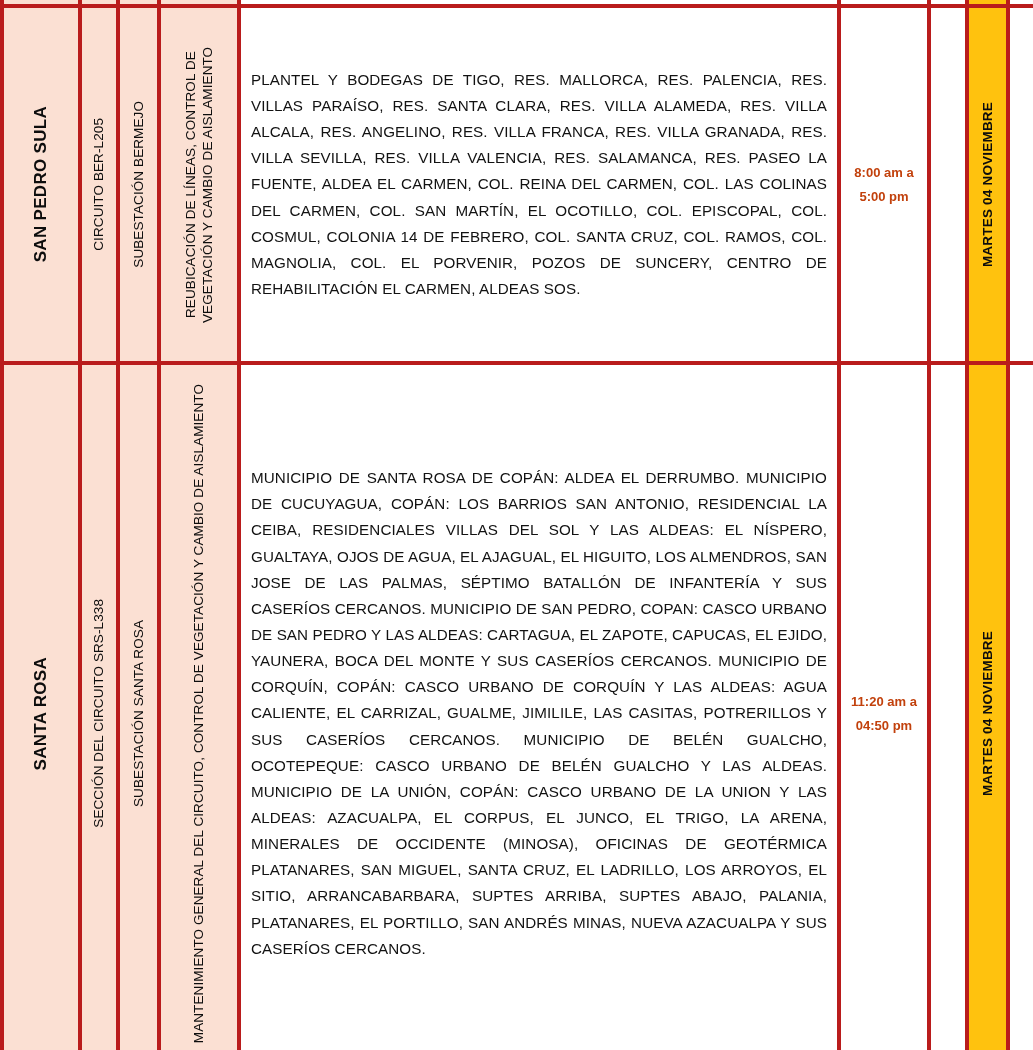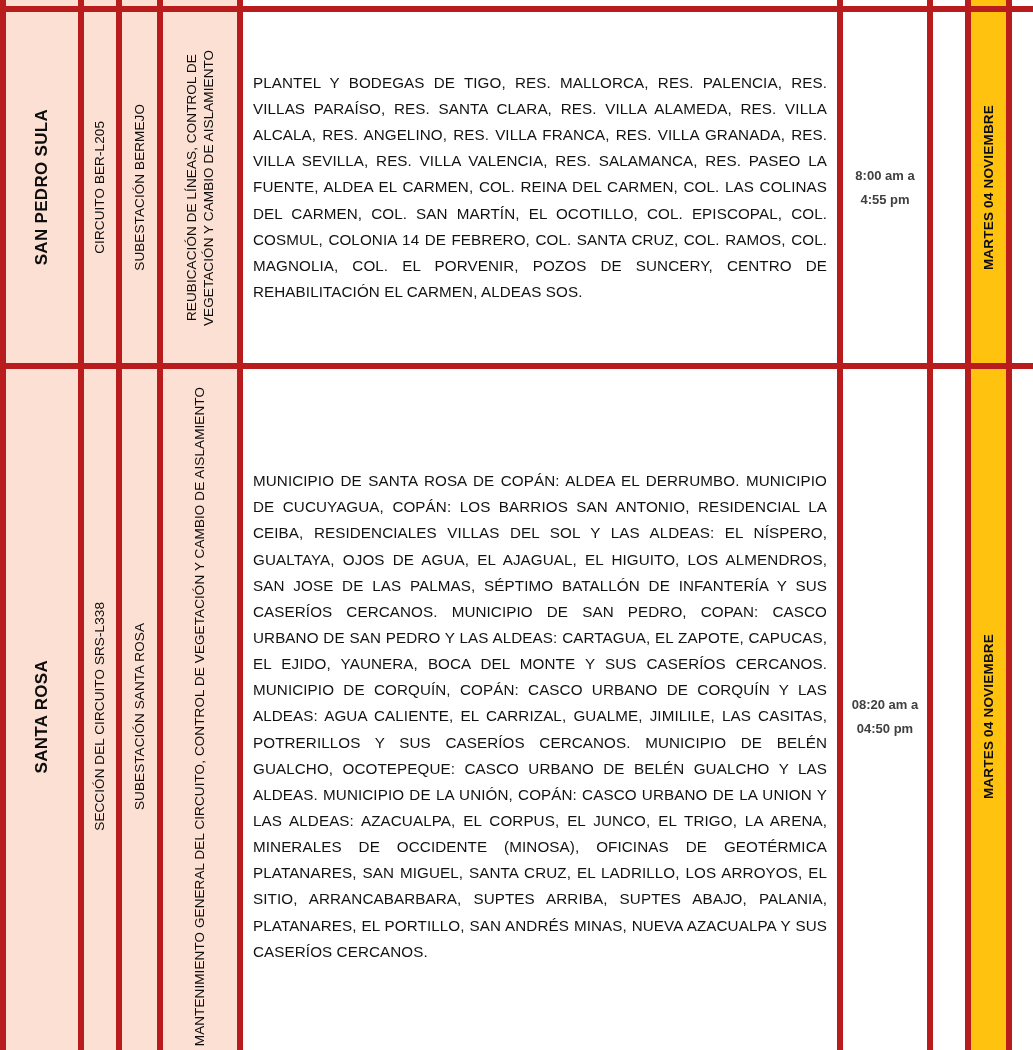--- a/index.html
+++ b/index.html
@@ -22,21 +22,21 @@
   }
   table.outage-table {
     border-collapse: collapse;
     table-layout: fixed;
     width: 1033px;
     position: absolute;
     left: 0;
     top: -8px;
   }
   table.outage-table td {
-    border: 6px solid #b91c1c;
+    border: 4px solid #b91c1c;
     padding: 4px;
     vertical-align: middle;
     box-sizing: border-box;
   }
 
   
   .c-region   { width: 78px;  }
   .c-circuit  { width: 38px;  }
   .c-substa   { width: 41px;  }
   .c-work     { width: 80px;  }
@@ -99,21 +99,21 @@
     hyphens: none;
     letter-spacing: 0.1px;
   }
   td.areas-cell { vertical-align: middle; }
 
   .time-text {
     font-size: 13px;
     font-weight: bold;
     text-align: center;
     line-height: 1.8;
-    color: #404040;
+    color: #c2410c;
   }
   .time-line { display: block; }
 
   
   .sliver td { height: 8px; }
 </style>
 </head>
 <body>
 
 <div class="sheet">
@@ -164,21 +164,21 @@
         <div class="vwrap">
               <span class="vtext work">REUBICACIÓN DE LÍNEAS, CONTROL DE VEGETACIÓN Y CAMBIO DE AISLAMIENTO</span>
             </div>
       </td>
       <td class="white areas-cell">
         <div class="areas-text">PLANTEL Y BODEGAS DE TIGO, RES. MALLORCA, RES. PALENCIA, RES. VILLAS PARAÍSO, RES. SANTA CLARA, RES. VILLA ALAMEDA, RES. VILLA ALCALA, RES. ANGELINO, RES. VILLA FRANCA, RES. VILLA GRANADA, RES. VILLA SEVILLA, RES. VILLA VALENCIA, RES. SALAMANCA, RES. PASEO LA FUENTE, ALDEA EL CARMEN, COL. REINA DEL CARMEN, COL. LAS COLINAS DEL CARMEN, COL. SAN MARTÍN, EL OCOTILLO, COL. EPISCOPAL, COL. COSMUL, COLONIA 14 DE FEBRERO, COL. SANTA CRUZ, COL. RAMOS, COL. MAGNOLIA, COL. EL PORVENIR, POZOS DE SUNCERY, CENTRO DE REHABILITACIÓN EL CARMEN, ALDEAS SOS.</div>
       </td>
       <td class="white">
         <div class="time-text">
           <span class="time-line">8:00 am a</span>
-          <span class="time-line">4:55 pm</span>
+          <span class="time-line">5:00 pm</span>
         </div>
       </td>
       <td class="white"></td>
       <td class="amber">
         <div class="vwrap">
               <span class="vtext date">MARTES 04 NOVIEMBRE</span>
             </div>
       </td>
       <td class="white"></td>
     </tr>
@@ -202,21 +202,21 @@
       <td class="peach">
         <div class="vwrap">
               <span class="vtext work tall">MANTENIMIENTO GENERAL DEL CIRCUITO, CONTROL DE VEGETACIÓN Y CAMBIO DE AISLAMIENTO</span>
             </div>
       </td>
       <td class="white areas-cell">
         <div class="areas-text">MUNICIPIO DE SANTA ROSA DE COPÁN: ALDEA EL DERRUMBO. MUNICIPIO DE CUCUYAGUA, COPÁN: LOS BARRIOS SAN ANTONIO, RESIDENCIAL LA CEIBA, RESIDENCIALES VILLAS DEL SOL Y LAS ALDEAS: EL NÍSPERO, GUALTAYA, OJOS DE AGUA, EL AJAGUAL, EL HIGUITO, LOS ALMENDROS, SAN JOSE DE LAS PALMAS, SÉPTIMO BATALLÓN DE INFANTERÍA Y SUS CASERÍOS CERCANOS. MUNICIPIO DE SAN PEDRO, COPAN: CASCO URBANO DE SAN PEDRO Y LAS ALDEAS: CARTAGUA, EL ZAPOTE, CAPUCAS, EL EJIDO, YAUNERA, BOCA DEL MONTE Y SUS CASERÍOS CERCANOS. MUNICIPIO DE CORQUÍN, COPÁN: CASCO URBANO DE CORQUÍN Y LAS ALDEAS: AGUA CALIENTE, EL CARRIZAL, GUALME, JIMILILE, LAS CASITAS, POTRERILLOS Y SUS CASERÍOS CERCANOS. MUNICIPIO DE BELÉN GUALCHO, OCOTEPEQUE: CASCO URBANO DE BELÉN GUALCHO Y LAS ALDEAS. MUNICIPIO DE LA UNIÓN, COPÁN: CASCO URBANO DE LA UNION Y LAS ALDEAS: AZACUALPA, EL CORPUS, EL JUNCO, EL TRIGO, LA ARENA, MINERALES DE OCCIDENTE (MINOSA), OFICINAS DE GEOTÉRMICA PLATANARES, SAN MIGUEL, SANTA CRUZ, EL LADRILLO, LOS ARROYOS, EL SITIO, ARRANCABARBARA, SUPTES ARRIBA, SUPTES ABAJO, PALANIA, PLATANARES, EL PORTILLO, SAN ANDRÉS MINAS, NUEVA AZACUALPA Y SUS CASERÍOS CERCANOS.</div>
       </td>
       <td class="white">
         <div class="time-text">
-          <span class="time-line">08:20 am a</span>
+          <span class="time-line">11:20 am a</span>
           <span class="time-line">04:50 pm</span>
         </div>
       </td>
       <td class="white"></td>
       <td class="amber">
         <div class="vwrap">
               <span class="vtext date">MARTES 04 NOVIEMBRE</span>
             </div>
       </td>
       <td class="white"></td>

